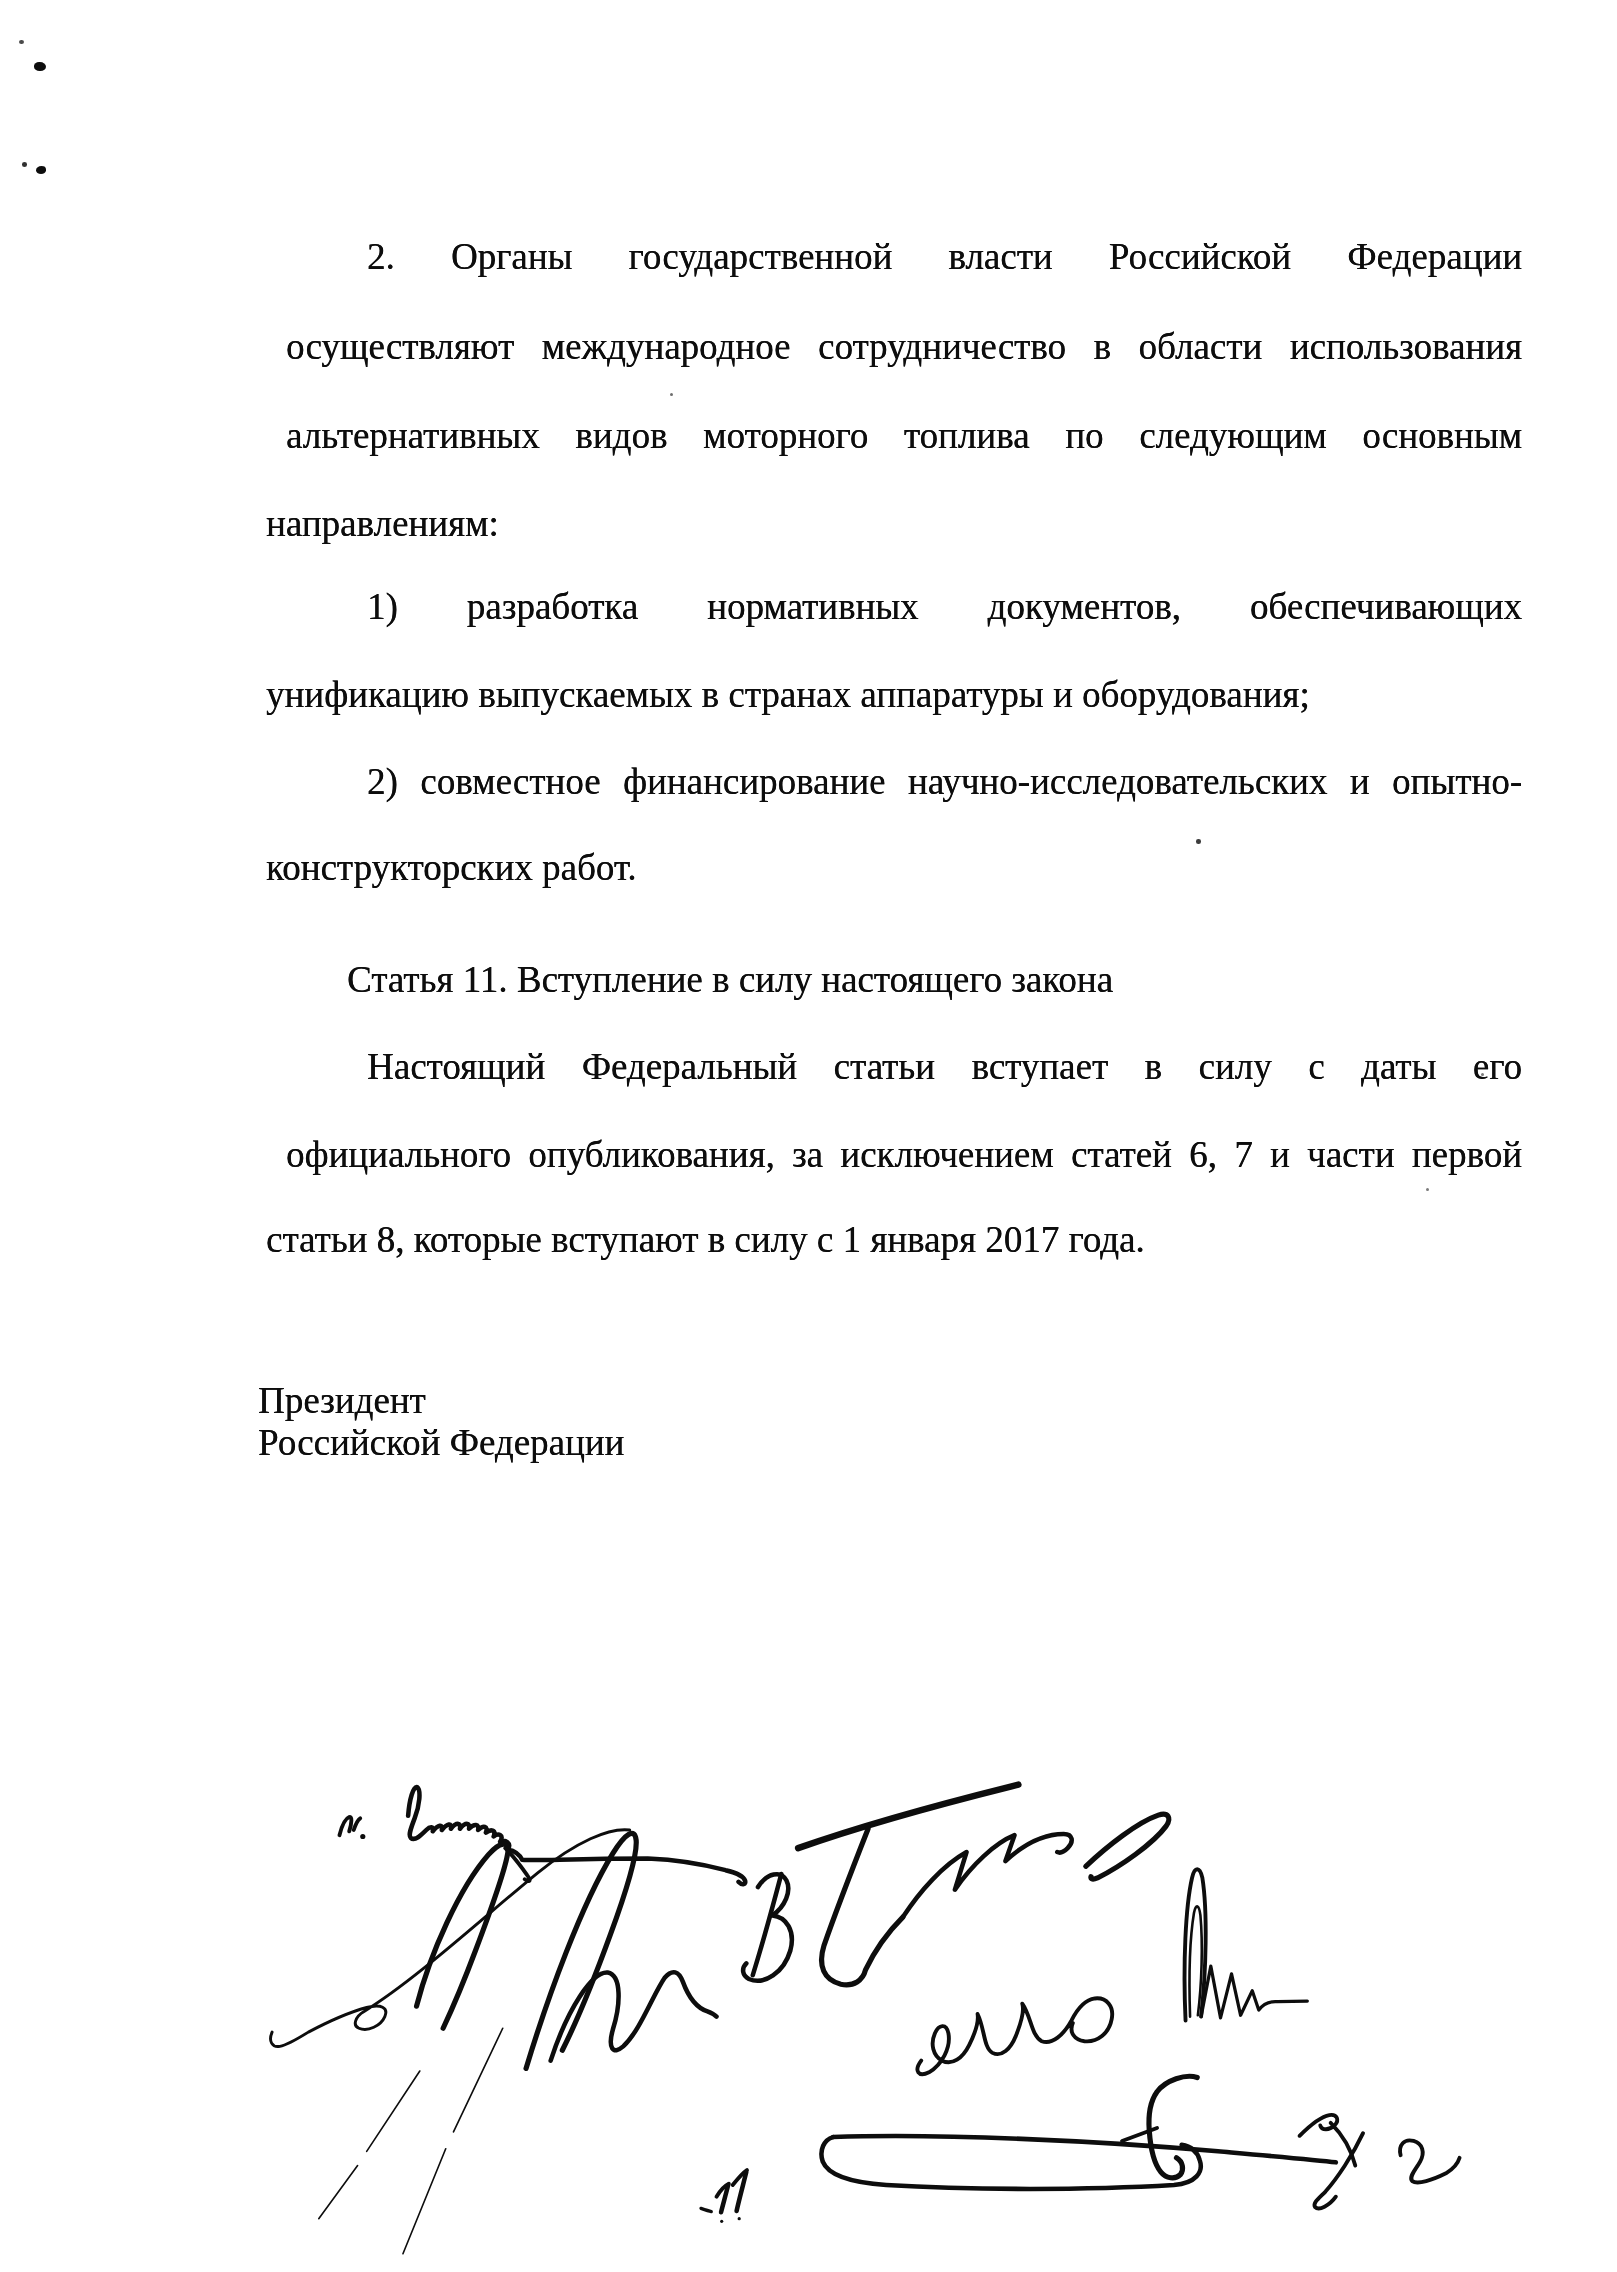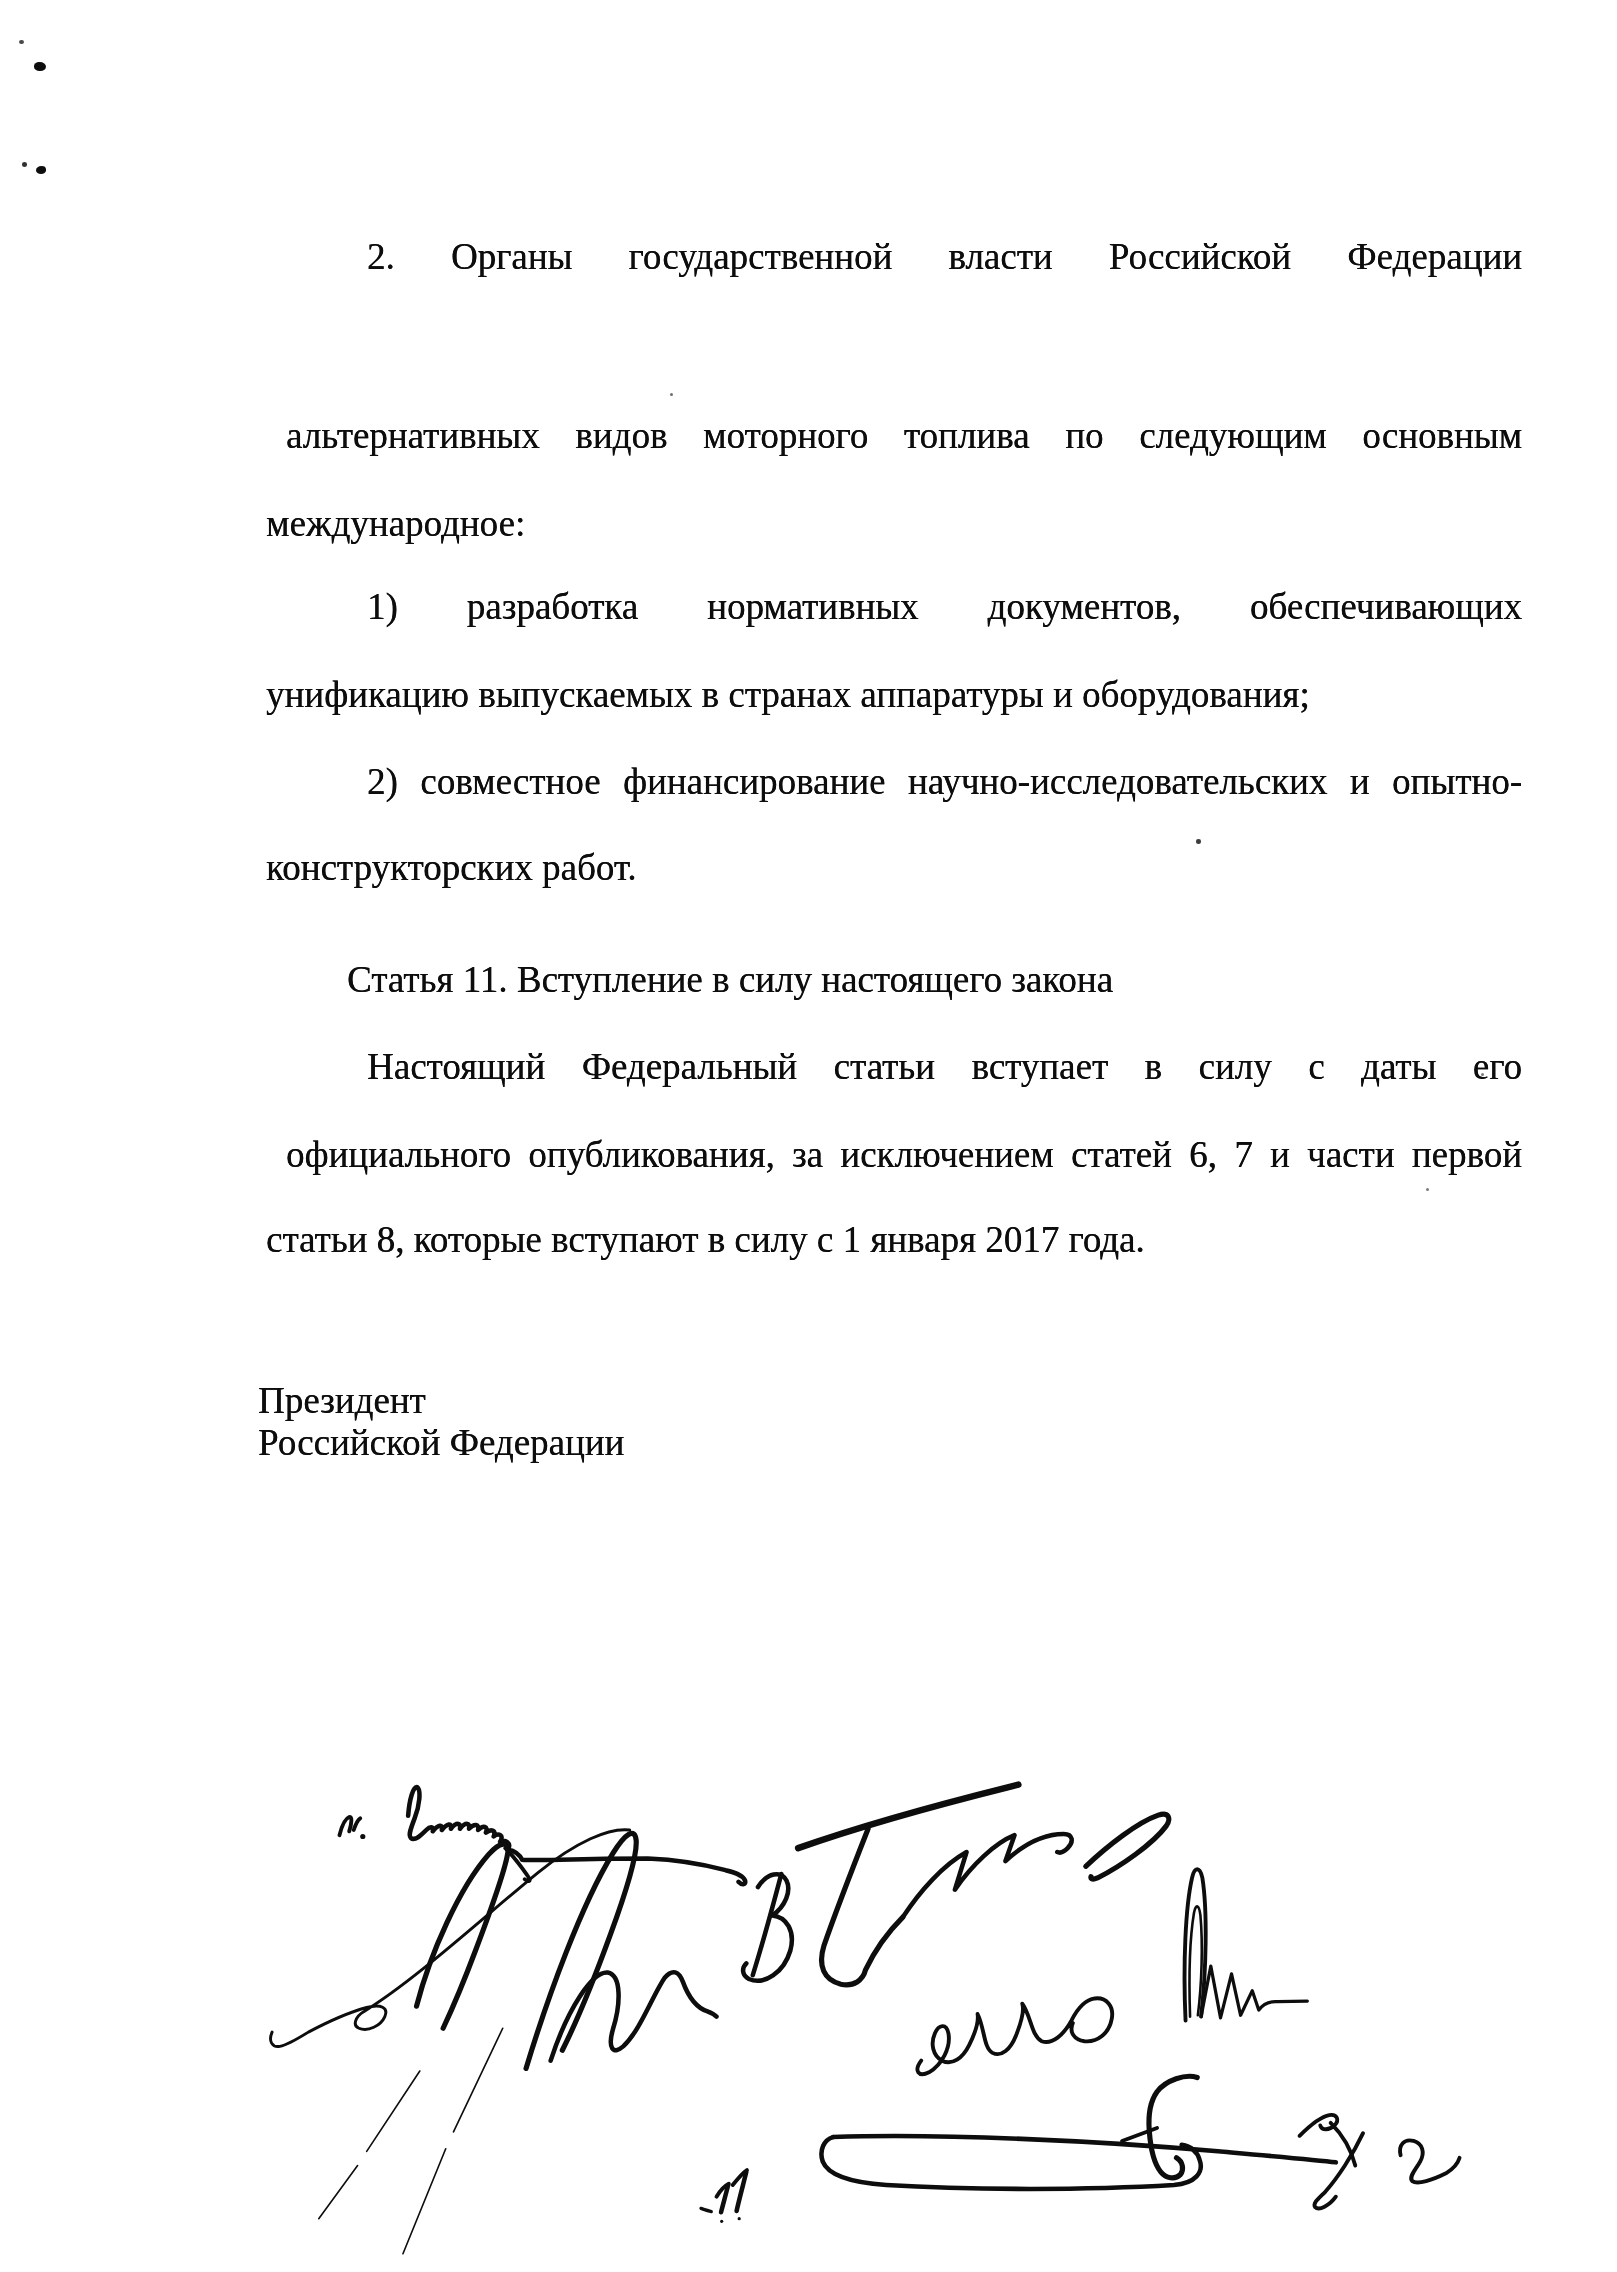--- a/index.html
+++ b/index.html
@@ -49,22 +49,23 @@
   <div class="speck" style="left:19.4px;top:40px;width:4.5px;height:3.9px;opacity:.75"></div>
   <div class="speck" style="left:34px;top:62px;width:11.7px;height:9px;border-radius:45% 55% 50% 50%;"></div>
   <div class="speck" style="left:22px;top:162px;width:5.2px;height:4.5px;opacity:.85"></div>
   <div class="speck" style="left:36px;top:166px;width:10.4px;height:7.8px;border-radius:55% 45% 50% 50%;"></div>
   <div class="speck" style="left:670px;top:393px;width:3.2px;height:3.2px;opacity:.6"></div>
   <div class="speck" style="left:1196px;top:839px;width:4.5px;height:4.5px;opacity:.8"></div>
   <div class="speck" style="left:1481px;top:1073px;width:3.2px;height:3.2px;opacity:.55"></div>
   <div class="speck" style="left:1426px;top:1188px;width:3.2px;height:3.2px;opacity:.55"></div>
 
   <div class="tline jf ind" style="top:233px">2. Органы государственной власти Российской Федерации</div>
+  <div class="tline jf" style="top:323px">осуществляют международное сотрудничество в области использования</div>
   <div class="tline jf" style="top:412px">альтернативных видов моторного топлива по следующим основным</div>
-  <div class="tline ll" style="top:500px">международное:</div>
+  <div class="tline ll" style="top:500px">направлениям:</div>
   <div class="tline jf ind" style="top:583px">1) разработка нормативных документов, обеспечивающих</div>
   <div class="tline ll" style="top:671px">унификацию выпускаемых в странах аппаратуры и оборудования;</div>
   <div class="tline jf ind" style="top:758px">2) совместное финансирование научно-исследовательских и опытно-</div>
   <div class="tline ll" style="top:844px">конструкторских работ.</div>
 
   <div class="tline ll ind" style="top:956px"><span>Статья 11. </span><span class="bold">Вступление в силу настоящего закона</span></div>
 
   <div class="tline jf ind" style="top:1043px">Настоящий Федеральный статьи вступает в силу с даты его</div>
   <div class="tline jf" style="top:1131px">официального опубликования, за исключением статей 6, 7 и части первой</div>
   <div class="tline ll" style="top:1216px">статьи 8, которые вступают в силу с 1 января 2017 года.</div>

